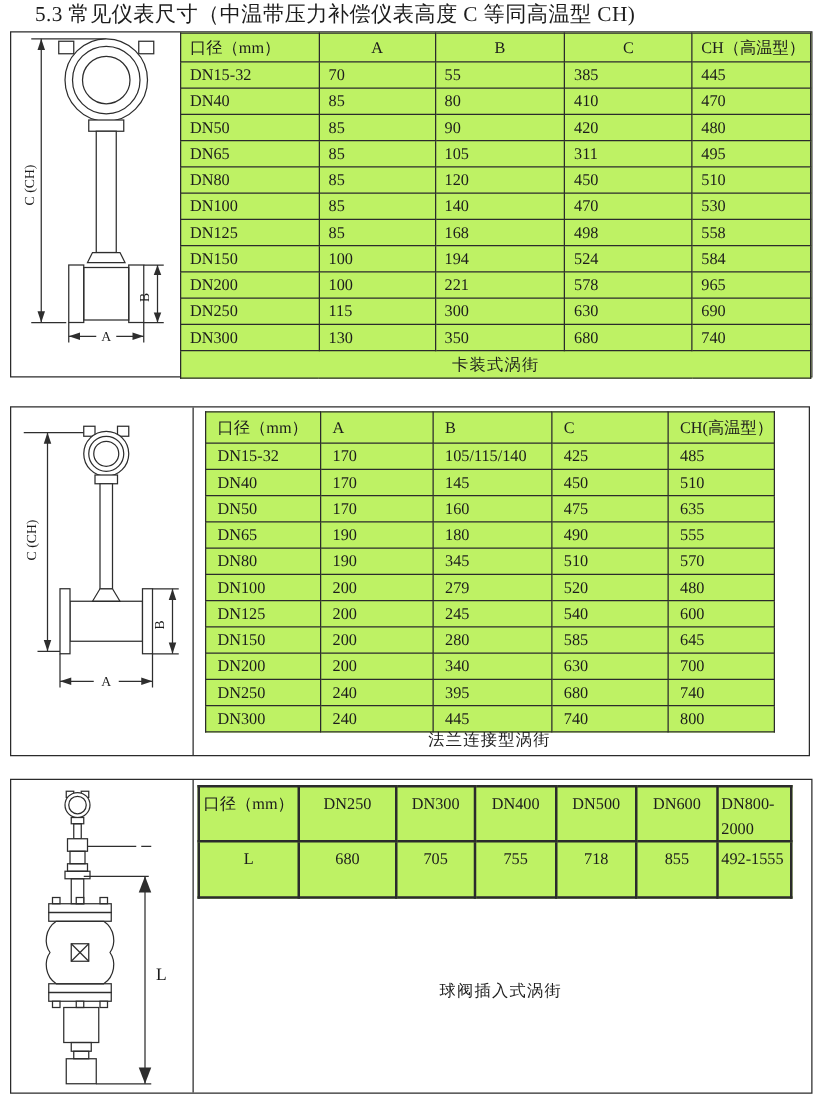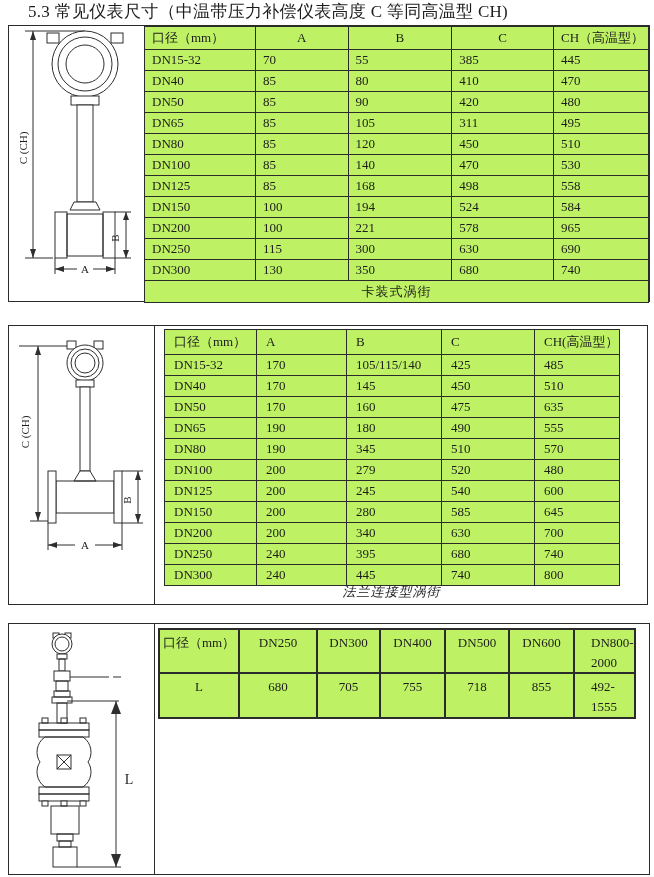--- a/index.html
+++ b/index.html
@@ -31,24 +31,24 @@
   .table-s1 thead tr{height:23px;}
   .table-s1 tbody tr{height:21px;}
   .table-s1 tfoot tr{height:22px;}
   .table-s1 tfoot td{text-align:center;padding:0;letter-spacing:1px;}
   
   .table-s2 th,.table-s2 td{text-align:left;padding:0 0 0 9px;}
   .table-s2 thead tr{height:25px;}
   .table-s2 tbody tr{height:21px;}
   
   .table-s3 th,.table-s3 td{border:2px solid #2b2b2b;text-align:center;padding:3px 0 0 0;vertical-align:top;line-height:1.5;white-space:normal;}
-  .table-s3 th:last-child,.table-s3 td:last-child{text-align:left;padding-left:16px;}
+  .table-s3 th:last-child,.table-s3 td:last-child{text-align:left;padding-left:2px;}
   .table-s3 thead tr{height:41px;}
   .table-s3 tbody tr{height:45px;}
-  .freecaption{position:absolute;text-align:center;font-size:13px;letter-spacing:1px;font-style:italic;}
+  .freecaption{position:absolute;text-align:center;font-size:13px;letter-spacing:1px;}
   .cap2{left:155px;width:455px;top:257px;}
   .cap3{left:145px;right:2px;top:160px;}
   svg{display:block;}
   svg line,svg rect,svg circle,svg path,svg polygon{stroke:#2e2e2e;stroke-width:1;fill:none;}
   svg .wh{fill:#ffffff;}
   svg .solid{fill:#2e2e2e;stroke:none;}
   svg text{fill:#1c1c1c;stroke:none;font-family:"Liberation Serif","DejaVu Serif",serif;}
 </style>
 </head>
 <body>
@@ -423,13 +423,14 @@
             <td>680</td>
             <td>705</td>
             <td>755</td>
             <td>718</td>
             <td>855</td>
             <td>492-1555</td>
           </tr>
         </tbody>
       </table>
     </div>
+  <div class="freecaption cap3">球阀插入式涡街</div>
 </section>
 
 </body></html>

